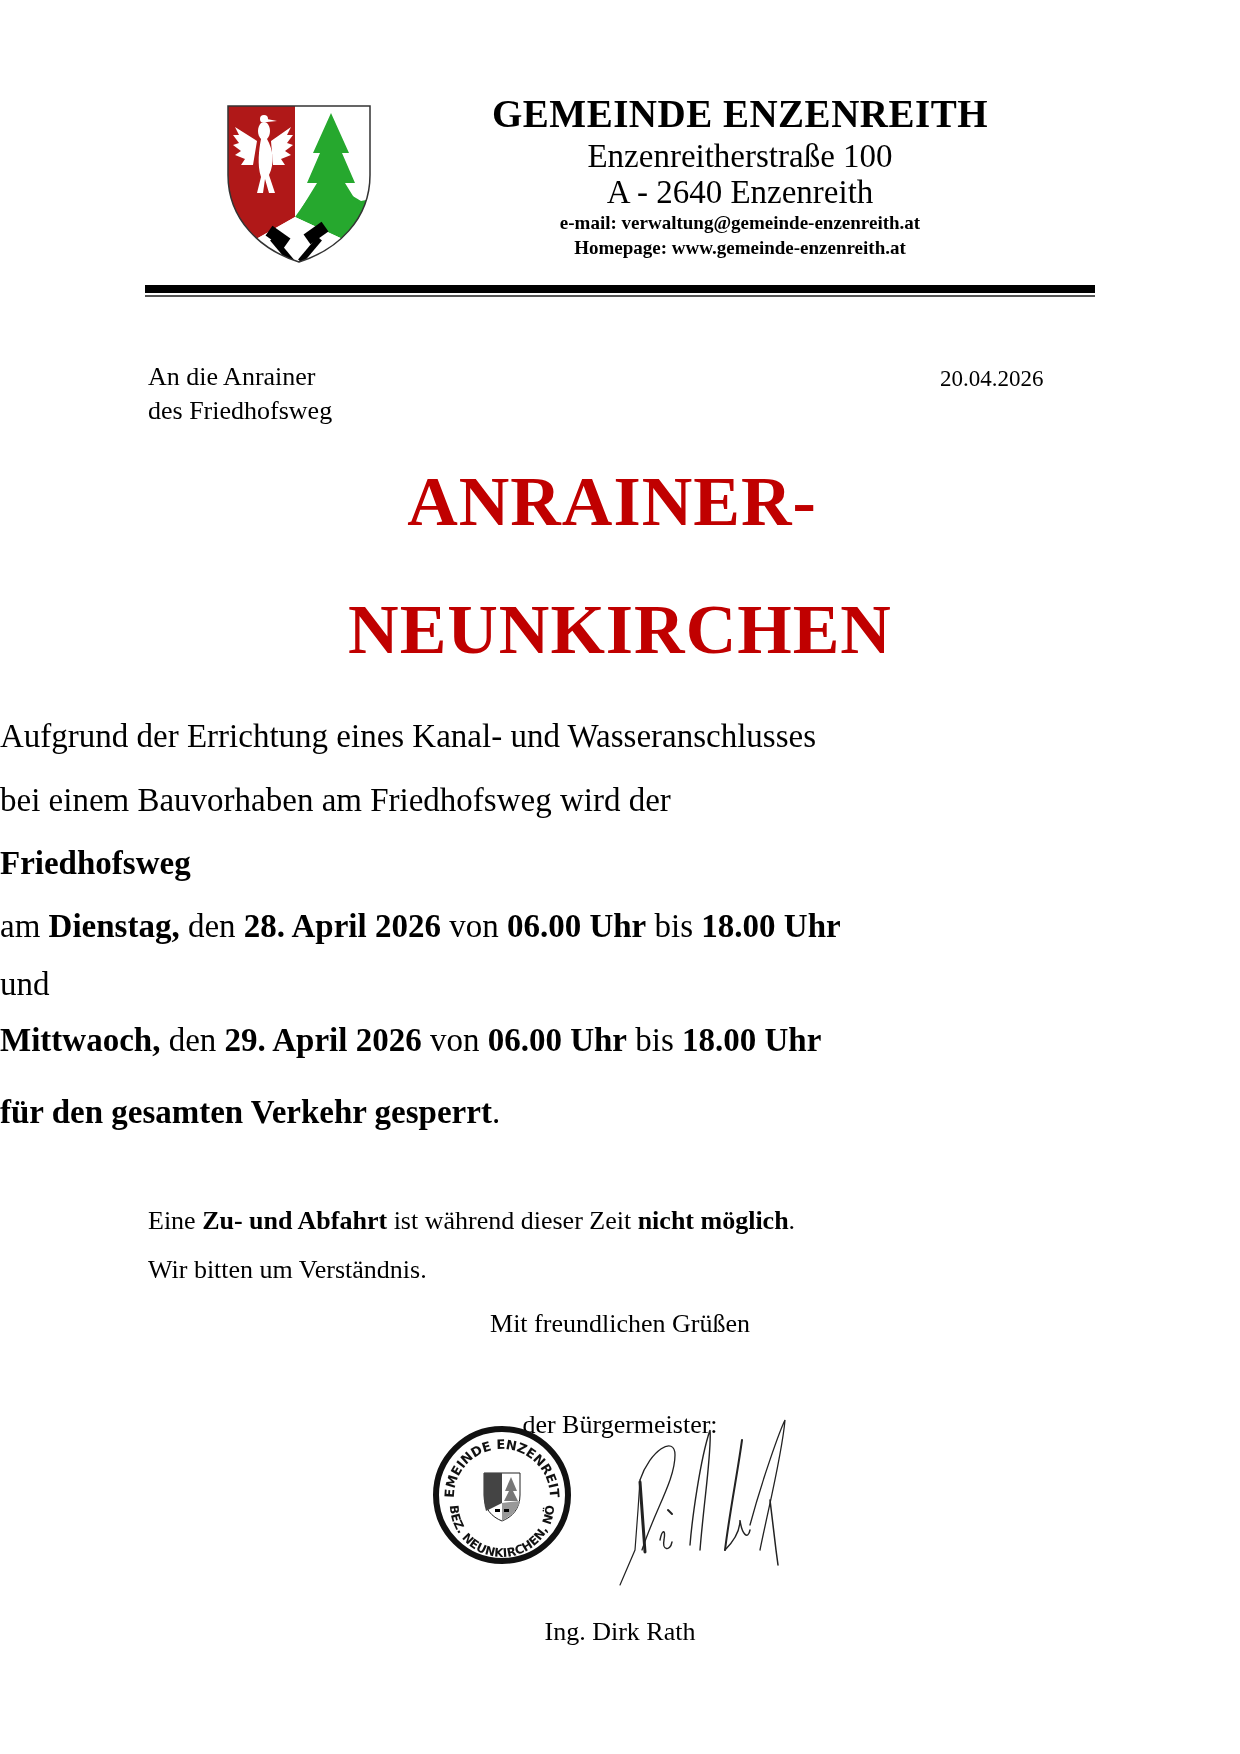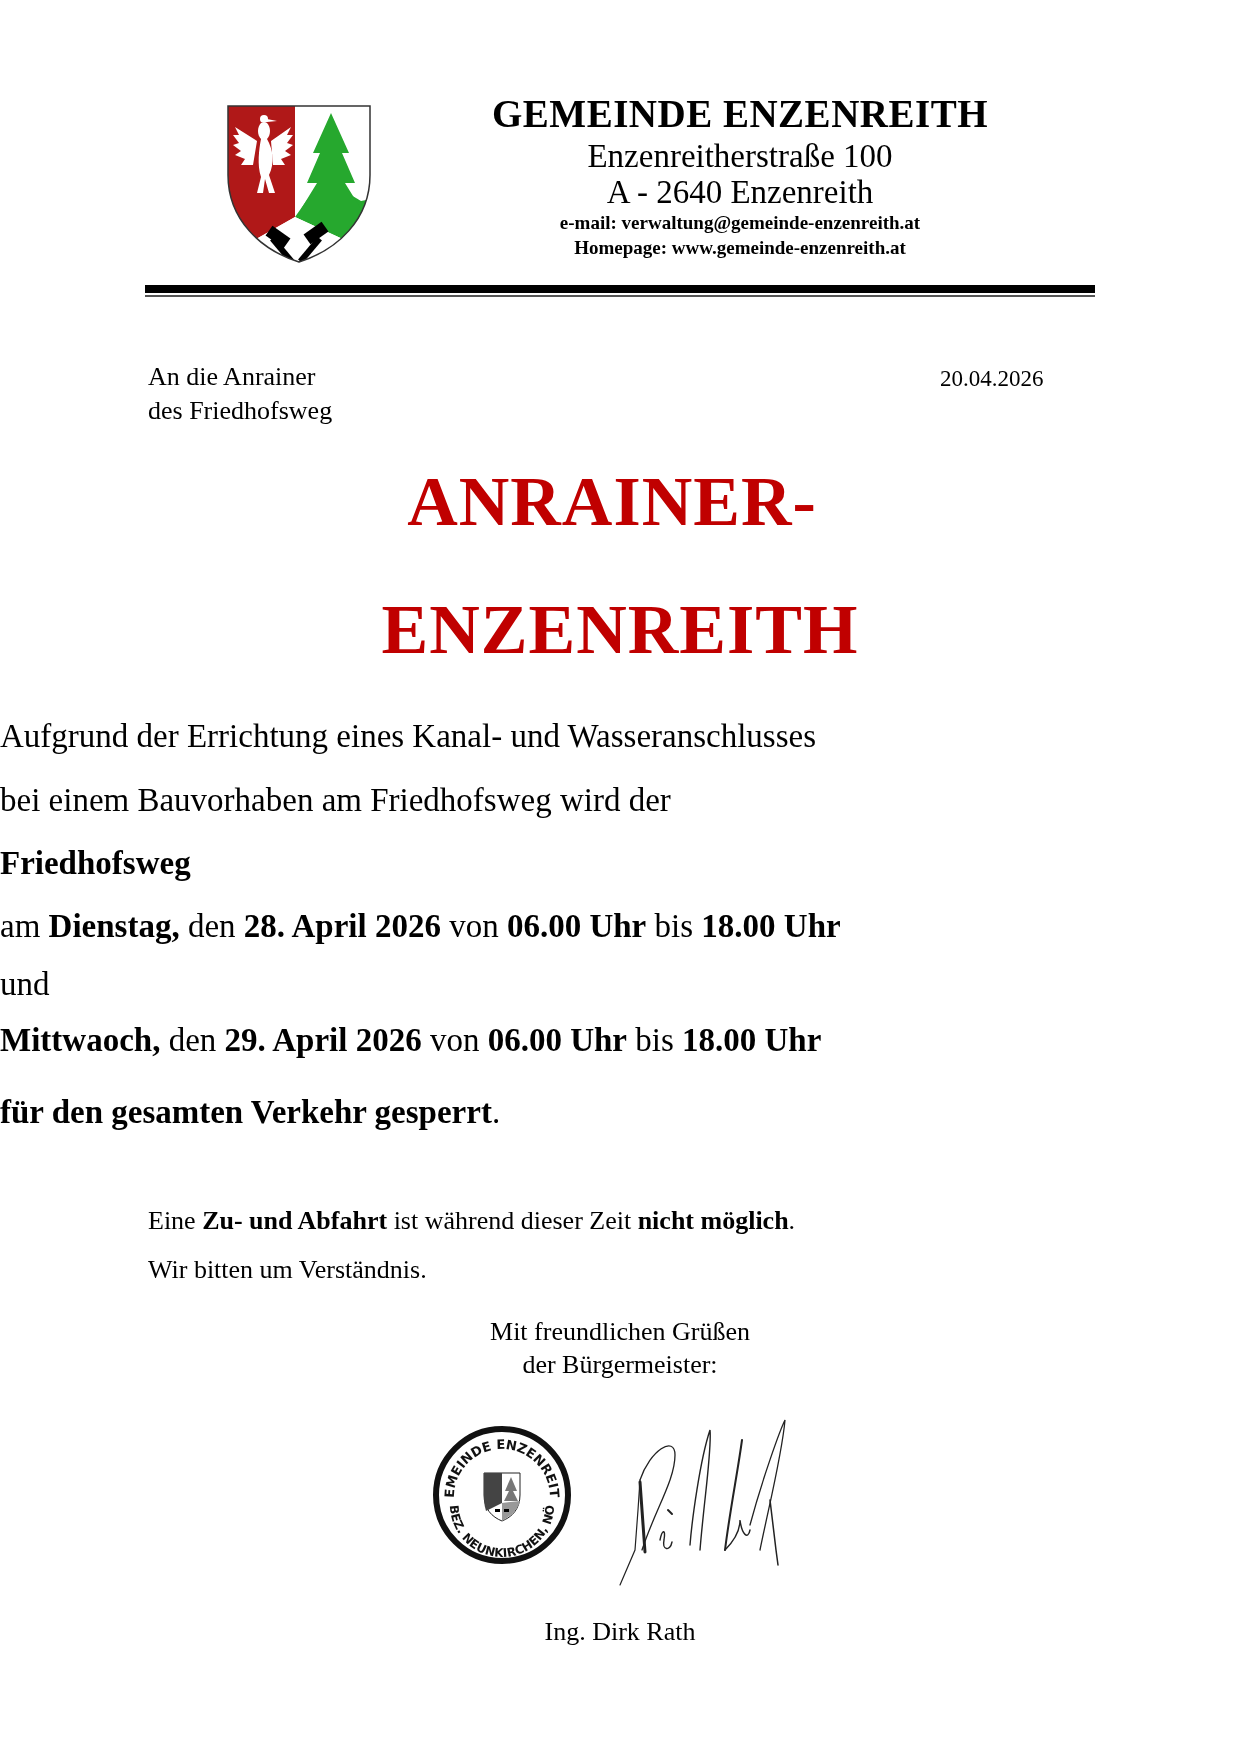--- a/index.html
+++ b/index.html
@@ -101,24 +101,23 @@
       line-height: 32px;
     }
     .p1 { top: 1205px; }
     .p2 { top: 1254px; }
 
     .closing {
       left: 0; width: 1240px;
       text-align: center;
       font-size: 26px;
       line-height: 33px;
-      margin-top: 8px;
     }
     .c1 { top: 1307px; }
-    .c2 { top: 1340px; }
+    .c2 { top: 1408px; }
 
     .seal {
       left: 432px; top: 1425px;
       width: 140px; height: 140px;
     }
     .signature {
       left: 600px; top: 1400px;
       width: 200px; height: 190px;
     }
     .signer {
@@ -180,21 +179,21 @@
 <div class="abs rule-thin"></div>
 
 <div class="abs date">20.04.2026</div>
 
 <div class="abs recipient">
   <div>An die Anrainer</div>
   <div>des Friedhofsweg</div>
 </div>
 
 <div class="abs title title-1">ANRAINER-</div>
-<div class="abs title title-2">ENZENREITH</div>
+<div class="abs title title-2">NEUNKIRCHEN</div>
 
 <div class="abs center-line l1">Aufgrund der Errichtung eines Kanal- und Wasseranschlusses</div>
 <div class="abs center-line l2">bei einem Bauvorhaben am Friedhofsweg wird der</div>
 <div class="abs center-line l3">Friedhofsweg</div>
 
 <div class="abs center-line l4">
   <span>am </span><b>Dienstag,</b><span> den </span><b>28. April 2026</b><span> von </span><b>06.00 Uhr</b><span> bis </span><b>18.00 Uhr</b>
 </div>
 
 <div class="abs center-line l5">und</div>

